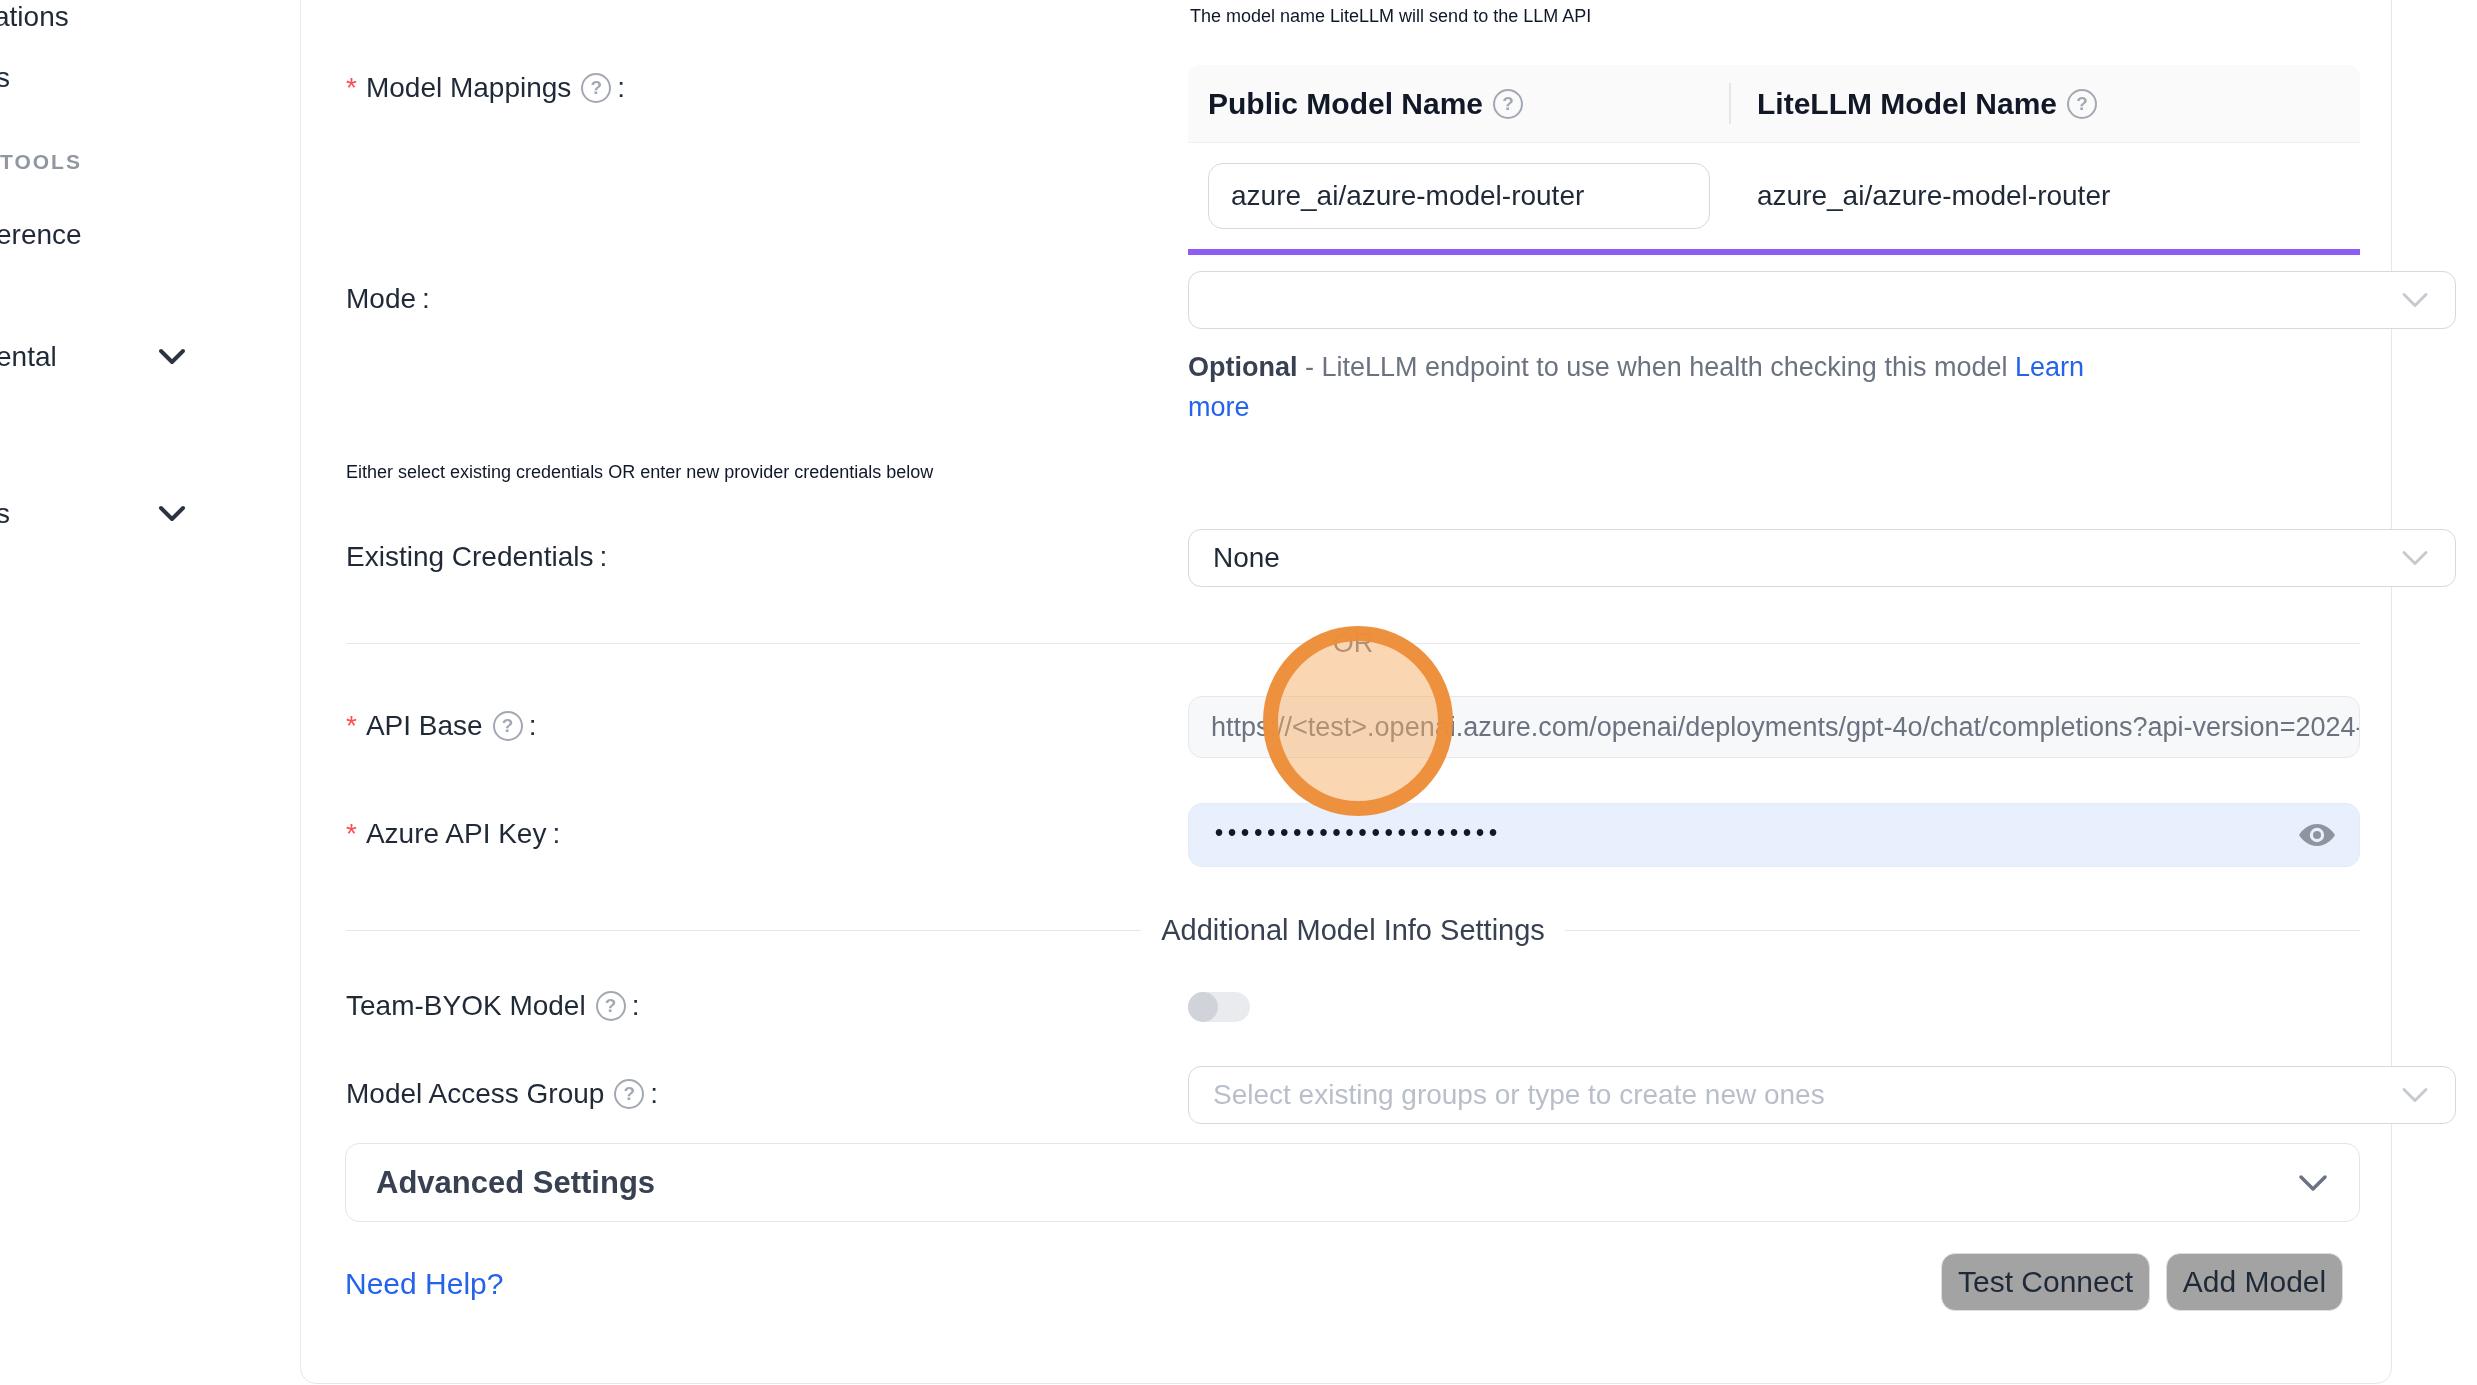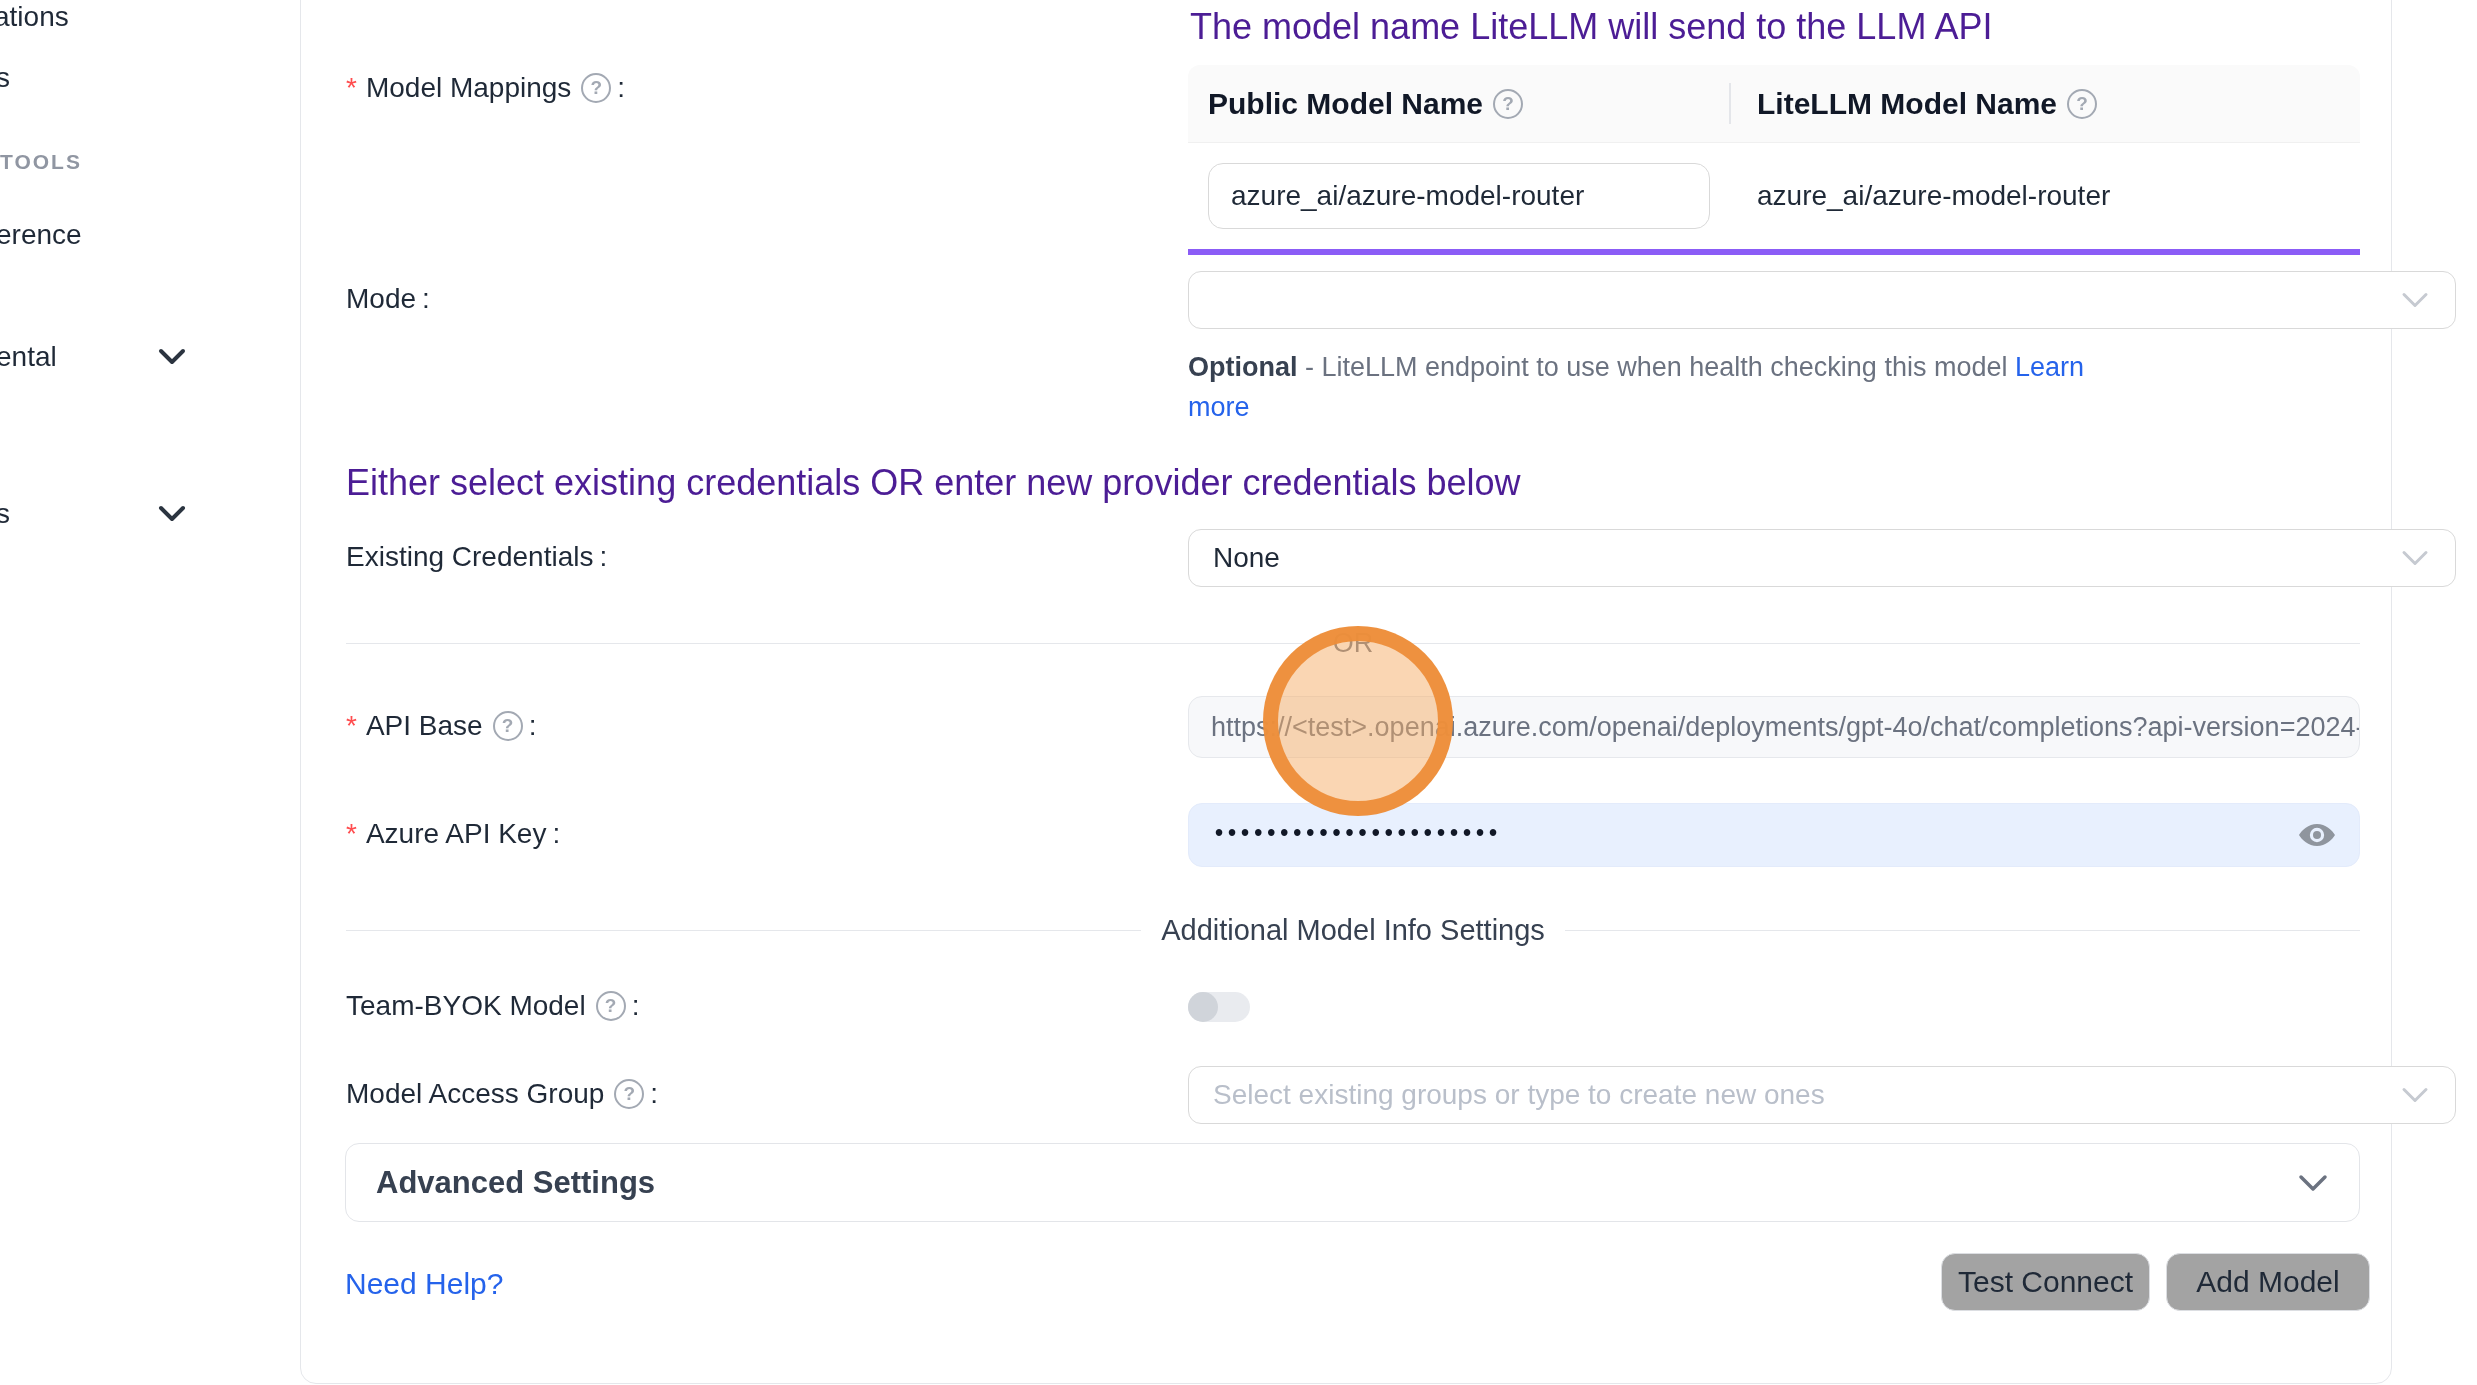--- a/index.html
+++ b/index.html
@@ -9,21 +9,21 @@
 
   
   .side-item { position:absolute; font-size:28px; color:#1f2937; white-space:nowrap; cursor:pointer; }
   .side-section { position:absolute; font-size:21px; font-weight:600; letter-spacing:2px; color:#9096a2; }
   .side-chev { position:absolute; width:34px; height:22px; }
 
   
   .card { position:absolute; left:300px; top:-20px; width:2092px; height:1404px;
           background:#fff; border:1px solid #e5e7eb; border-radius:16px; }
 
-  .note { position:absolute; font-size:36px; color:#4c1d95; white-space:nowrap; }
+  .note { position:absolute; font-size:18px; color:#0f172a; white-space:nowrap; }
 
   .label-row { position:absolute; left:346px; display:flex; align-items:center; font-size:28px; color:#1f2937; white-space:nowrap; }
   .req { color:#ff4d4f; margin-right:9px; font-size:28px; }
   .q-icon { width:30px; height:30px; border:2px solid #a3a9b3; border-radius:50%; color:#a3a9b3;
             font-size:19px; font-weight:600; display:inline-flex; align-items:center; justify-content:center;
             margin-left:10px; flex:0 0 auto; }
   .colon { margin-left:6px; }
 
   .select { position:absolute; left:1188px; width:1268px; height:58px; background:#fff;
             border:1px solid #d9d9d9; border-radius:13px; display:flex; align-items:center;
@@ -250,17 +250,17 @@
 
   <div class="adv-panel">
     <span class="adv-title">Advanced Settings</span>
     <svg class="adv-chev" width="32" height="20" viewBox="0 0 32 20">
       <path d="M4 4 L16 16 L28 4" fill="none" stroke="#6b7280" stroke-width="3.5" stroke-linecap="round" stroke-linejoin="round"></path>
     </svg>
   </div>
 
   <a class="help-link">Need Help?</a>
   <button class="btn" style="left:1941px; top:1253px; width:209px;">Test Connect</button>
-  <button class="btn" style="left:2166px; top:1253px; width:204px;">Add Model</button>
+  <button class="btn" style="left:2166px; top:1253px; width:177px;">Add Model</button>
 
   <div class="click-circle"></div>
 
 </div>
 
 </body></html>

